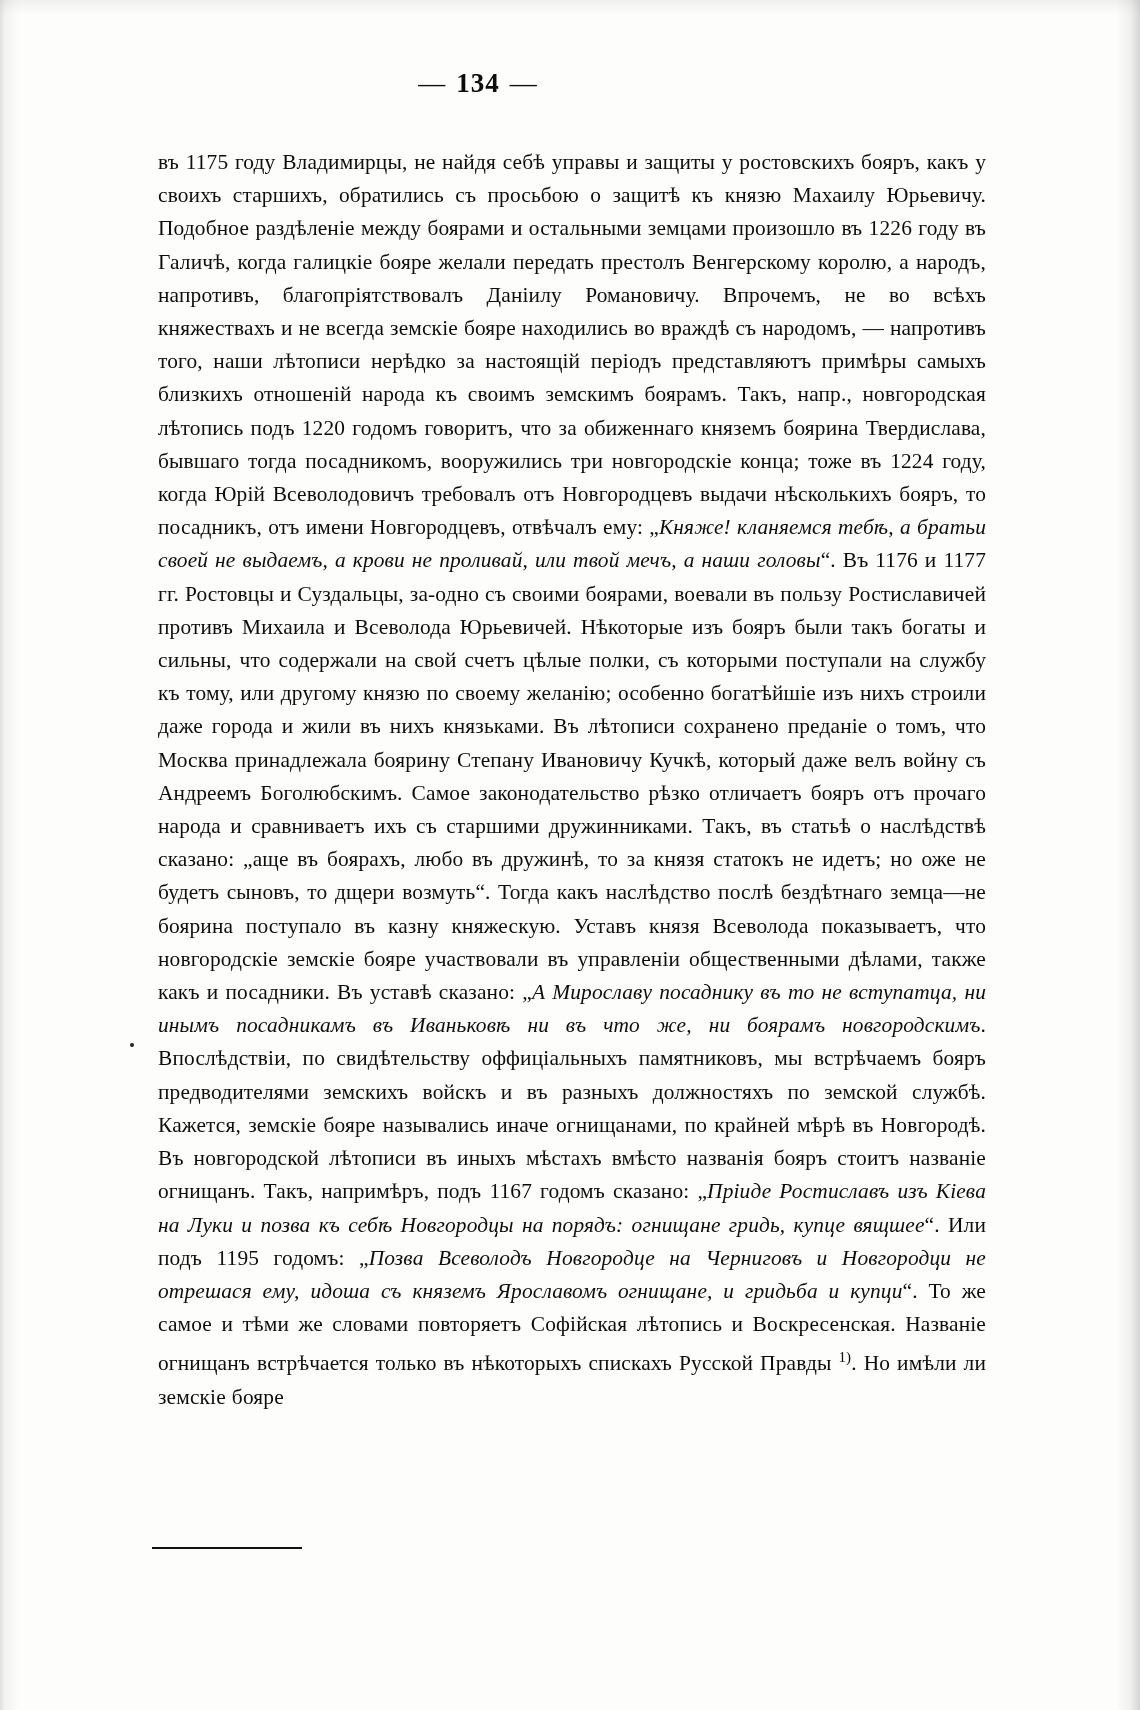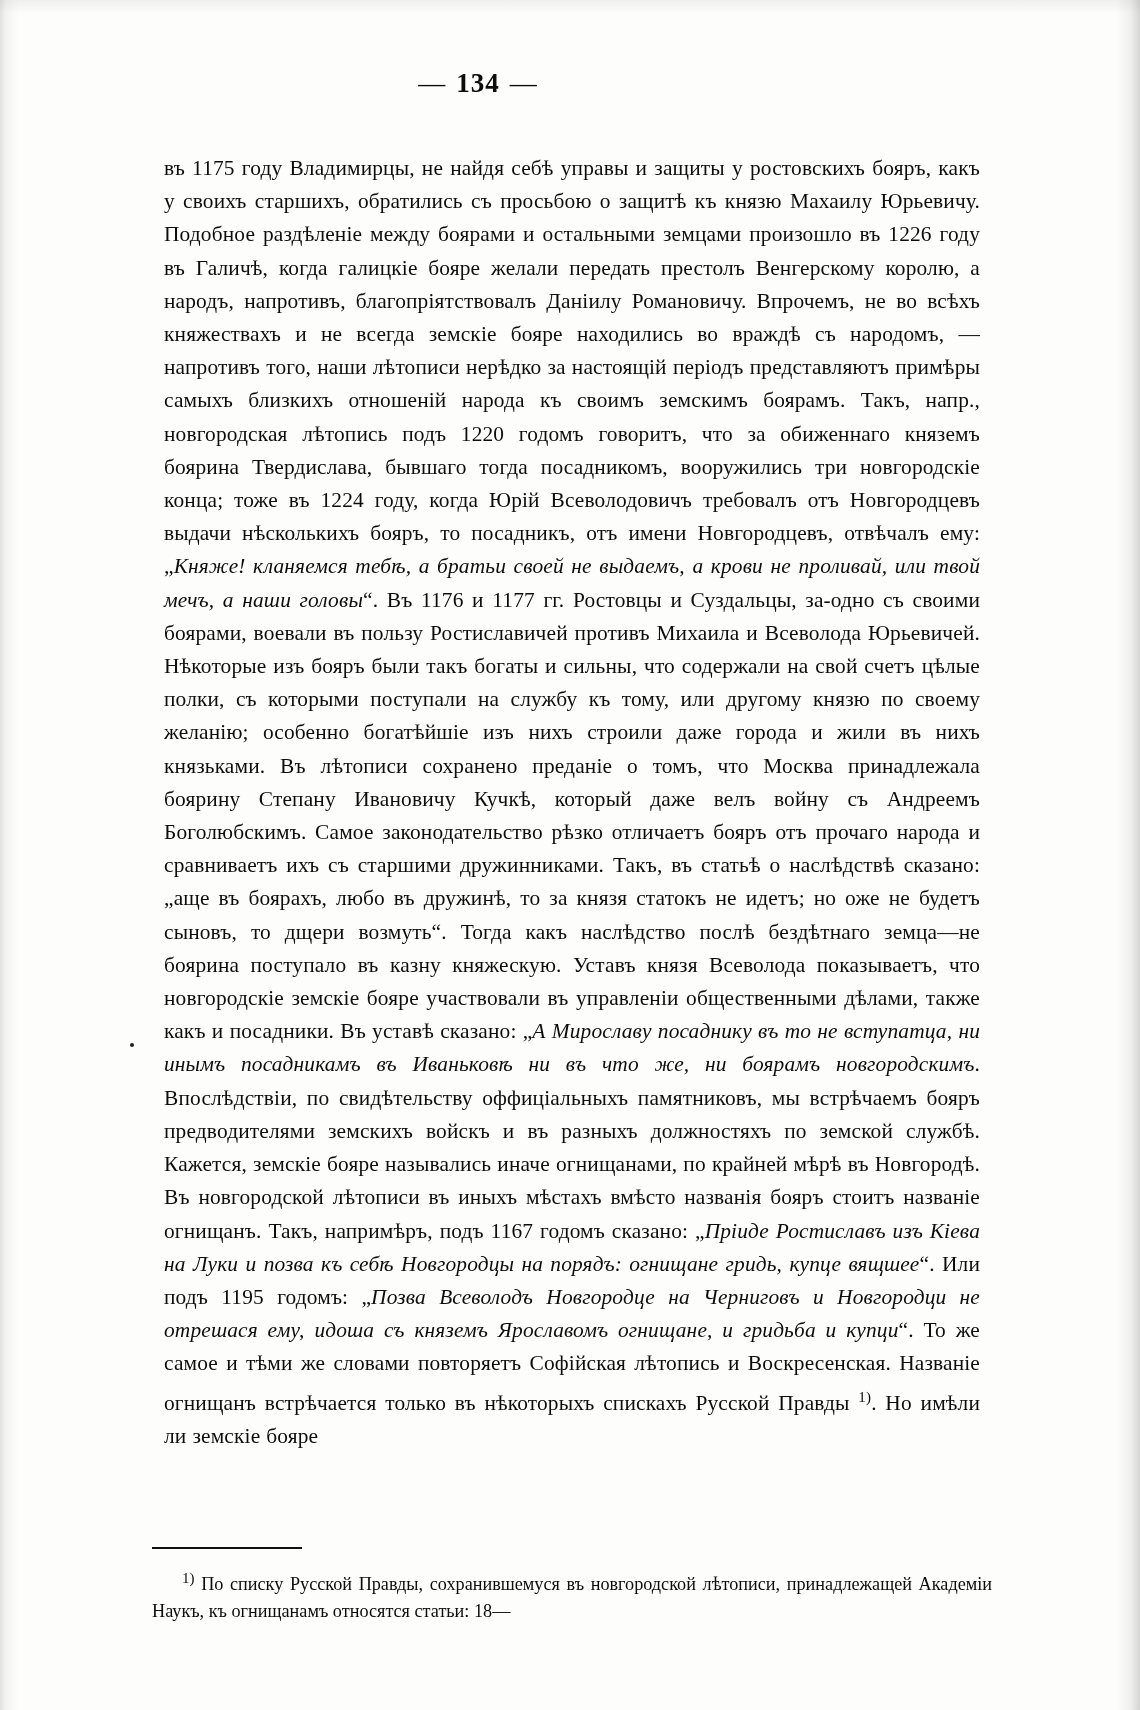--- a/index.html
+++ b/index.html
@@ -44,21 +44,21 @@
     width: 840px;
     font-size: 21.4px;
     line-height: 33.2px;
     text-align: justify;
     text-justify: inter-word;
     font-family: "Liberation Serif", serif;
     letter-spacing: 0.15px;
     word-spacing: 0.5px;
   }
   .body-text p {
-    margin: 12px;
+    margin: 6px;
     text-indent: 0;
   }
   .it {
     font-style: italic;
   }
   .footnote-rule {
     position: absolute;
     left: 152px;
     top: 1547px;
     width: 150px;
@@ -127,20 +127,17 @@
   </div>
 
   <div class="left-dot"></div>
 
   <div class="body-text">
     <p><span>въ 1175 году Владимирцы, не найдя себѣ управы и защиты у ростовскихъ бояръ, какъ у своихъ старшихъ, обратились съ просьбою о защитѣ къ князю Махаилу Юрьевичу. Подобное раздѣленіе между боярами и остальными земцами произошло въ 1226 году въ Галичѣ, когда галицкіе бояре желали передать престолъ Венгерскому королю, а народъ, напротивъ, благопріятствовалъ Даніилу Романовичу. Впрочемъ, не во всѣхъ княжествахъ и не всегда земскіе бояре находились во враждѣ съ народомъ, — напротивъ того, наши лѣтописи нерѣдко за настоящій періодъ представляютъ примѣры самыхъ близкихъ отношеній народа къ своимъ земскимъ боярамъ. Такъ, напр., новгородская лѣтопись подъ 1220 годомъ говоритъ, что за обиженнаго княземъ боярина Твердислава, бывшаго тогда посадникомъ, вооружились три новгородскіе конца; тоже въ 1224 году, когда Юрій Всеволодовичъ требовалъ отъ Новгородцевъ выдачи нѣсколькихъ бояръ, то посадникъ, отъ имени Новгородцевъ, отвѣчалъ ему: „</span><span class="it">Княже! кланяемся тебѣ, а братьи своей не выдаемъ, а крови не проливай, или твой мечъ, а наши головы</span><span>“. Въ 1176 и 1177 гг. Ростовцы и Суздальцы, за-одно съ своими боярами, воевали въ пользу Ростиславичей противъ Михаила и Всеволода Юрьевичей. Нѣкоторые изъ бояръ были такъ богаты и сильны, что содержали на свой счетъ цѣлые полки, съ которыми поступали на службу къ тому, или другому князю по своему желанію; особенно богатѣйшіе изъ нихъ строили даже города и жили въ нихъ князьками. Въ лѣтописи сохранено преданіе о томъ, что Москва принадлежала боярину Степану Ивановичу Кучкѣ, который даже велъ войну съ Андреемъ Боголюбскимъ. Самое законодательство рѣзко отличаетъ бояръ отъ прочаго народа и сравниваетъ ихъ съ старшими дружинниками. Такъ, въ статьѣ о наслѣдствѣ сказано: „аще въ боярахъ, любо въ дружинѣ, то за князя статокъ не идетъ; но оже не будетъ сыновъ, то дщери возмуть“. Тогда какъ наслѣдство послѣ бездѣтнаго земца—не боярина поступало въ казну княжескую. Уставъ князя Всеволода показываетъ, что новгородскіе земскіе бояре участвовали въ управленіи общественными дѣлами, также какъ и посадники. Въ уставѣ сказано: „</span><span class="it">А Мирославу посаднику въ то не вступатца, ни инымъ посадникамъ въ Иваньковѣ ни въ что же, ни боярамъ новгородскимъ</span><span>. Впослѣдствіи, по свидѣтельству оффиціальныхъ памятниковъ, мы встрѣчаемъ бояръ предводителями земскихъ войскъ и въ разныхъ должностяхъ по земской службѣ. Кажется, земскіе бояре назывались иначе огнищанами, по крайней мѣрѣ въ Новгородѣ. Въ новгородской лѣтописи въ иныхъ мѣстахъ вмѣсто названія бояръ стоитъ названіе огнищанъ. Такъ, напримѣръ, подъ 1167 годомъ сказано: „</span><span class="it">Пріиде Ростиславъ изъ Кіева на Луки и позва къ себѣ Новгородцы на порядъ: огнищане гридь, купце вящшее</span><span>“. Или подъ 1195 годомъ: „</span><span class="it">Позва Всеволодъ Новгородце на Черниговъ и Новгородци не отрешася ему, идоша съ княземъ Ярославомъ огнищане, и гридьба и купци</span><span>“. То же самое и тѣми же словами повторяетъ Софійская лѣтопись и Воскресенская. Названіе огнищанъ встрѣчается только въ нѣкоторыхъ спискахъ Русской Правды </span><span class="fn-marker">1)</span><span>. Но имѣли ли земскіе бояре</span></p>
   </div>
 
   <div class="footnote-rule"></div>
 
-  <div class="footnote">
-    <span class="fn-indent"></span><span class="fn-marker">1)</span>&nbsp;<span>По списку Русской Правды, сохранившемуся въ новгородской лѣтописи, принадлежащей Академіи Наукъ, къ огнищанамъ относятся статьи: 18—</span>
-  </div>
 
   <div class="edge-shade"></div>
   <div class="edge-shade-left"></div>
   <div class="edge-shade-top"></div>
 </div>
 
 </body></html>

